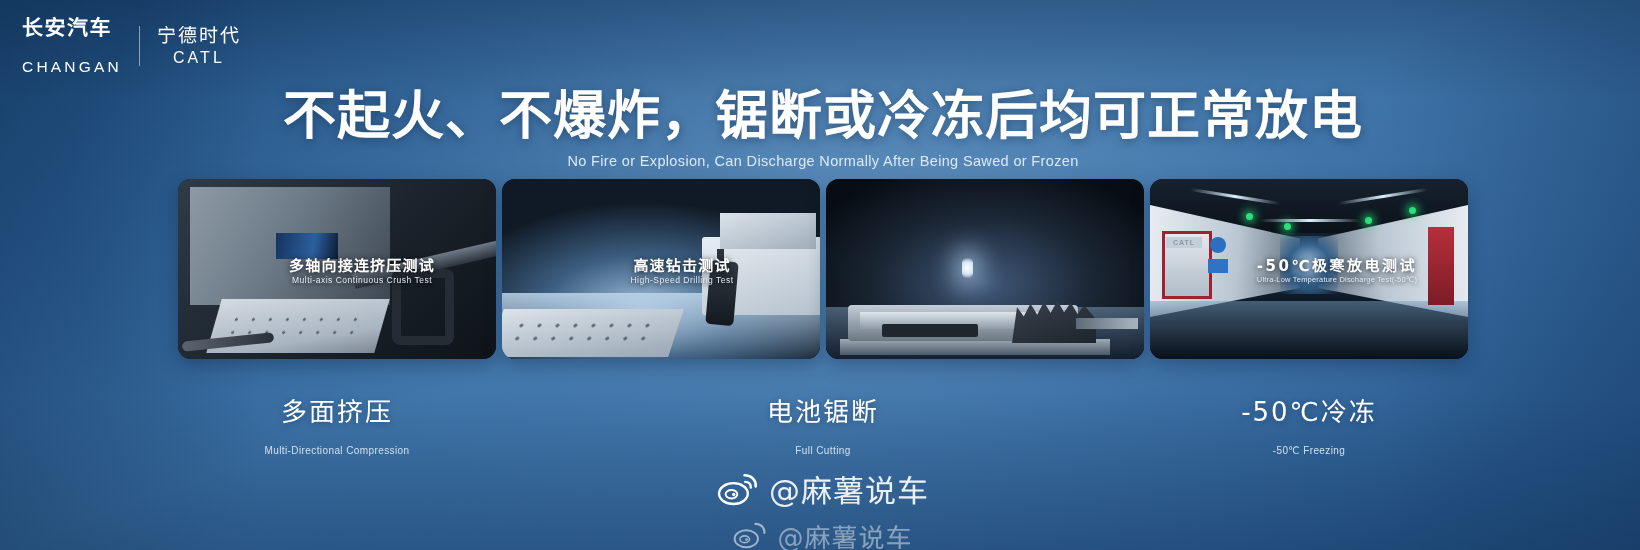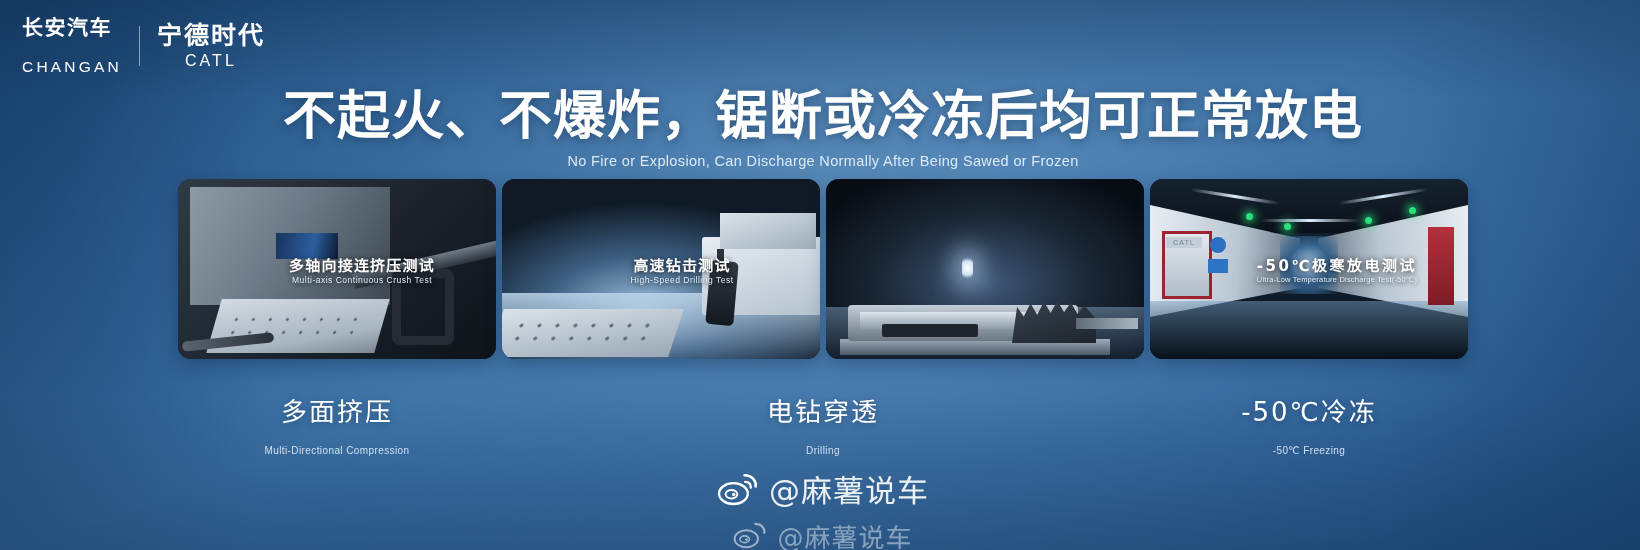--- a/index.html
+++ b/index.html
@@ -29,21 +29,21 @@
   .logo-block{display:flex;flex-direction:column;align-items:flex-start;line-height:1;}
   .logo-cn{
     color:#ffffff;font-size:21px;font-weight:700;letter-spacing:1.5px;
     font-family:"DejaVu Sans","Liberation Sans",sans-serif;
   }
   .logo-en{
     color:#ffffff;font-size:15.5px;font-weight:400;letter-spacing:3.2px;margin-top:20px;
   }
   .logo-div{width:1px;height:40px;background:rgba(255,255,255,0.5);}
   .catl-block{display:flex;flex-direction:column;align-items:center;line-height:1;}
-  .catl-cn{color:#ffffff;font-size:25px;font-weight:700;letter-spacing:2px;
+  .catl-cn{color:#ffffff;font-size:19px;font-weight:400;letter-spacing:2px;
     font-family:"DejaVu Sans","Liberation Sans",sans-serif;}
   .catl-en{color:#ffffff;font-size:16px;font-weight:400;letter-spacing:3px;margin-top:5px;}
 
   
   .headline{
     position:absolute;left:0;right:0;top:88px;text-align:center;z-index:5;
   }
   .headline-cn{
     color:#ffffff;font-size:53px;font-weight:700;letter-spacing:1px;line-height:1.05;
     font-family:"DejaVu Sans","Liberation Sans",sans-serif;
@@ -309,22 +309,22 @@
     </div>
 
   </div>
 
   <div class="caps">
     <div class="cap">
       <div class="cap-cn">多面挤压</div>
       <div class="cap-en">Multi-Directional Compression</div>
     </div>
     <div class="cap">
-      <div class="cap-cn">电钻穿透</div>
-      <div class="cap-en">Drilling</div>
+      <div class="cap-cn">电池锯断</div>
+      <div class="cap-en">Full Cutting</div>
     </div>
     <div class="cap">
       <div class="cap-cn">-50℃冷冻</div>
       <div class="cap-en">-50℃ Freezing</div>
     </div>
   </div>
 
   <div class="wm">
     <svg class="wm-ico" viewBox="0 0 64 52">
       <ellipse cx="25" cy="33" rx="22" ry="16" fill="none" stroke="#ffffff" stroke-width="3.6"></ellipse>

